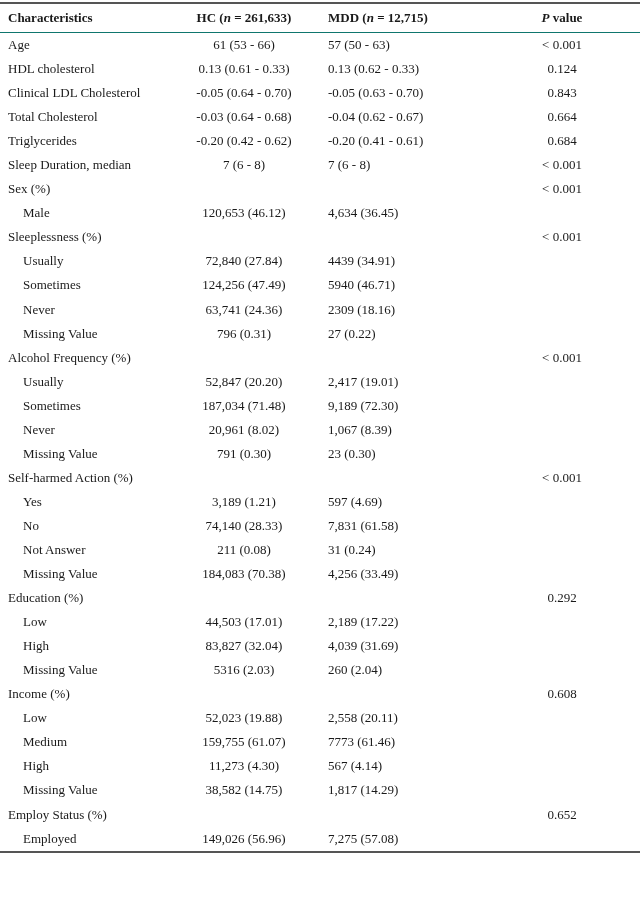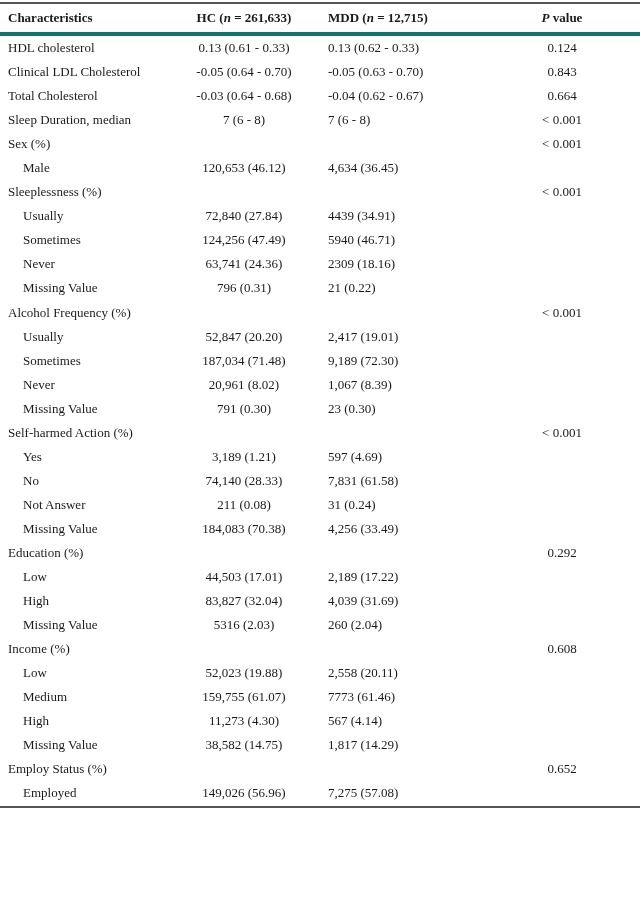--- a/index.html
+++ b/index.html
@@ -21,21 +21,21 @@
       width: 640px;
     }
     table {
       border-collapse: collapse;
       width: 640px;
       table-layout: fixed;
       font-size: 13px;
     }
     thead tr {
       border-top: 2px solid #555;
-      border-bottom: 4px solid #0f766e;
+      border-bottom: 1px solid #0f766e;
     }
     tbody {
       border-bottom: 2px solid #555;
     }
     th {
       height: 28px;
       font-weight: bold;
       padding: 0;
       font-size: 13px;
     }
@@ -71,38 +71,50 @@
     <thead>
       <tr>
         <th class="label">Characteristics</th>
         <th class="hc"><span>HC (</span><span class="ital">n</span><span> = 261,633)</span></th>
         <th class="mdd"><span>MDD (</span><span class="ital">n</span><span> = 12,715)</span></th>
         <th class="p"><span class="ital">P</span><span> value</span></th>
       </tr>
     </thead>
     <tbody id="table-body">
         <tr>
+          <td class="label">Age</td>
+          <td class="hc">61 (53 - 66)</td>
+          <td class="mdd">57 (50 - 63)</td>
+          <td class="p">&lt; 0.001</td>
+        </tr>
+        <tr>
           <td class="label">HDL cholesterol</td>
           <td class="hc">0.13 (0.61 - 0.33)</td>
           <td class="mdd">0.13 (0.62 - 0.33)</td>
           <td class="p">0.124</td>
         </tr>
         <tr>
           <td class="label">Clinical LDL Cholesterol</td>
           <td class="hc">-0.05 (0.64 - 0.70)</td>
           <td class="mdd">-0.05 (0.63 - 0.70)</td>
           <td class="p">0.843</td>
         </tr>
         <tr>
           <td class="label">Total Cholesterol</td>
           <td class="hc">-0.03 (0.64 - 0.68)</td>
           <td class="mdd">-0.04 (0.62 - 0.67)</td>
           <td class="p">0.664</td>
         </tr>
         <tr>
+          <td class="label">Triglycerides</td>
+          <td class="hc">-0.20 (0.42 - 0.62)</td>
+          <td class="mdd">-0.20 (0.41 - 0.61)</td>
+          <td class="p">0.684</td>
+        </tr>
+        <tr>
           <td class="label">Sleep Duration, median</td>
           <td class="hc">7 (6 - 8)</td>
           <td class="mdd">7 (6 - 8)</td>
           <td class="p">&lt; 0.001</td>
         </tr>
         <tr>
           <td class="label">Sex (%)</td>
           <td class="hc"></td>
           <td class="mdd"></td>
           <td class="p">&lt; 0.001</td>
@@ -133,21 +145,21 @@
         </tr>
         <tr>
           <td class="label sub">Never</td>
           <td class="hc">63,741 (24.36)</td>
           <td class="mdd">2309 (18.16)</td>
           <td class="p"></td>
         </tr>
         <tr>
           <td class="label sub">Missing Value</td>
           <td class="hc">796 (0.31)</td>
-          <td class="mdd">21 (0.22)</td>
+          <td class="mdd">27 (0.22)</td>
           <td class="p"></td>
         </tr>
         <tr>
           <td class="label">Alcohol Frequency (%)</td>
           <td class="hc"></td>
           <td class="mdd"></td>
           <td class="p">&lt; 0.001</td>
         </tr>
         <tr>
           <td class="label sub">Usually</td>

